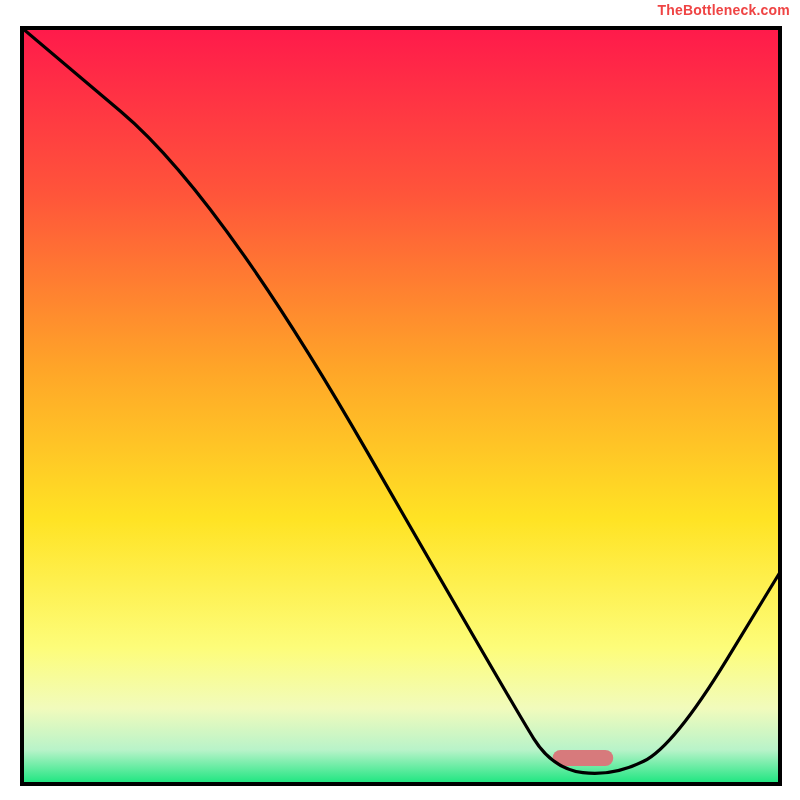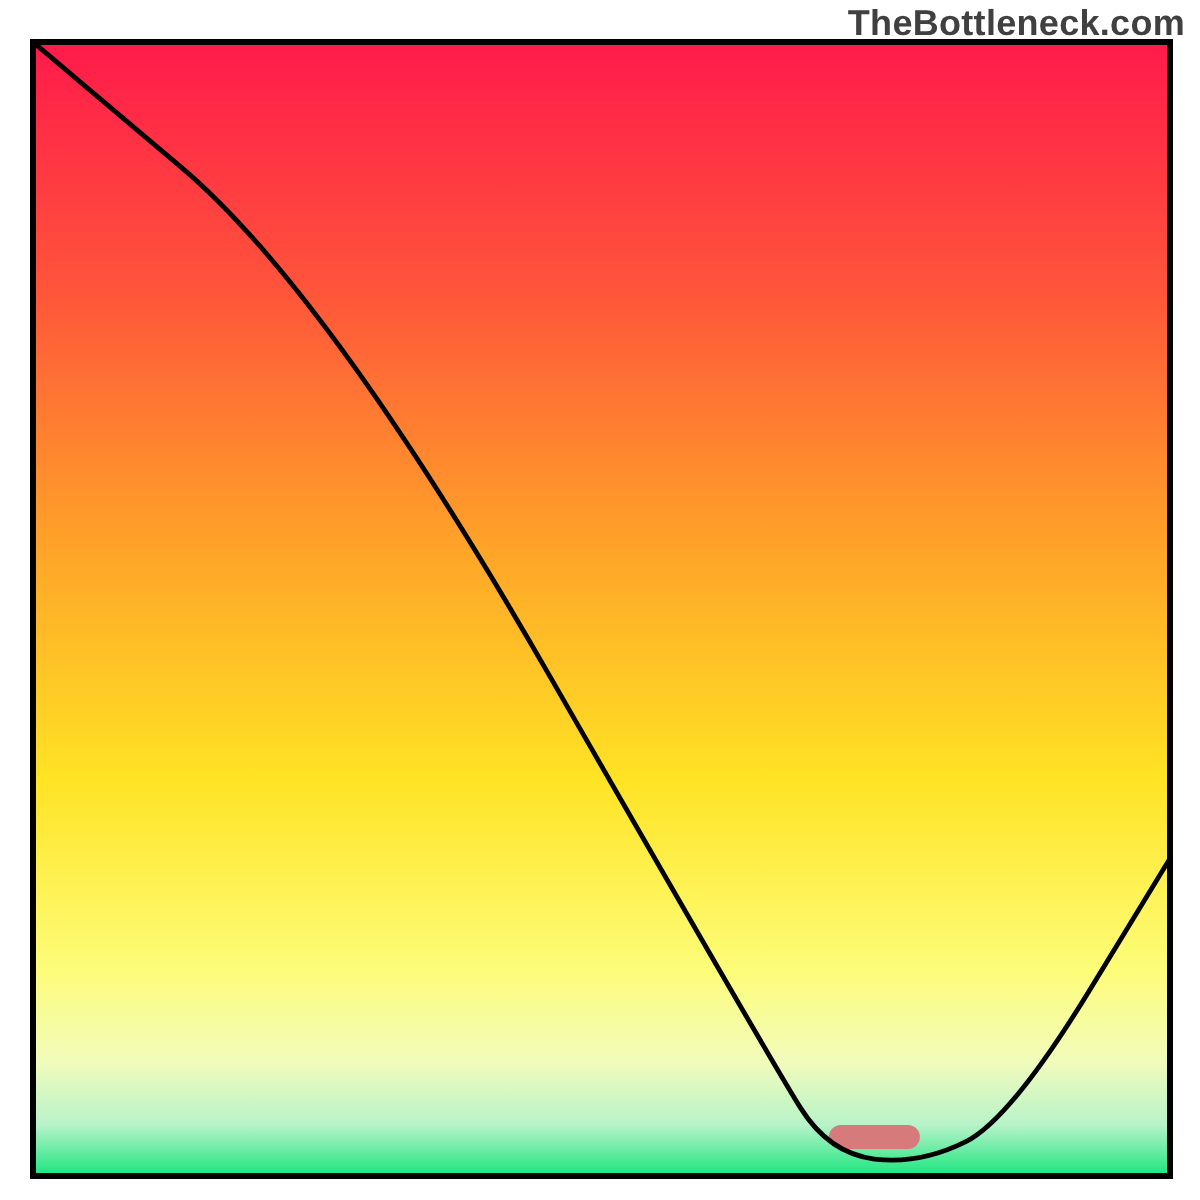--- a/index.html
+++ b/index.html
@@ -13,23 +13,23 @@
   }
   .wrap {
     position: relative;
     width: 800px;
     height: 800px;
   }
   .attribution {
     position: absolute;
     top: 2px;
     right: 10px;
-    font-size: 24px;
+    font-size: 14px;
     font-weight: 600;
-    color: #404040;
+    color: #ef4444;
     letter-spacing: 0.2px;
     z-index: 5;
   }
   svg.chart {
     position: absolute;
     left: 0;
     top: 0;
     width: 800px;
     height: 800px;
   }

